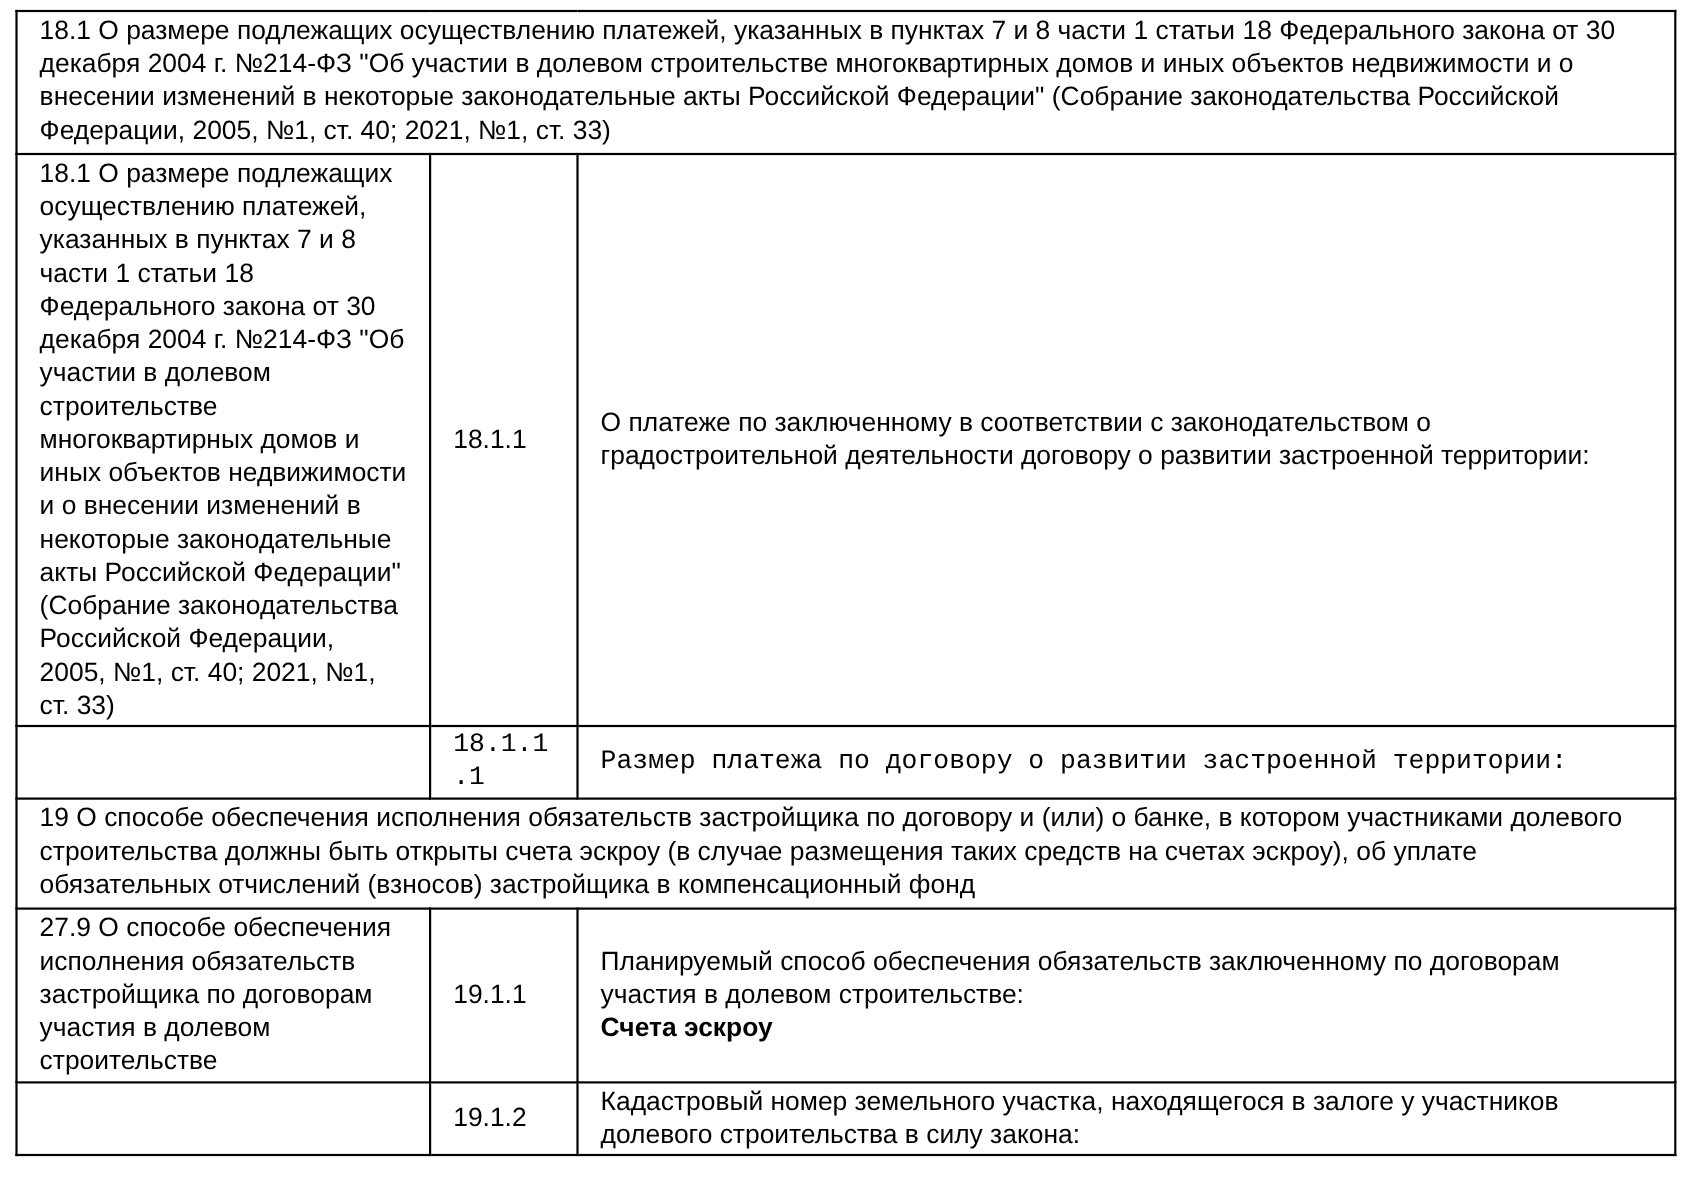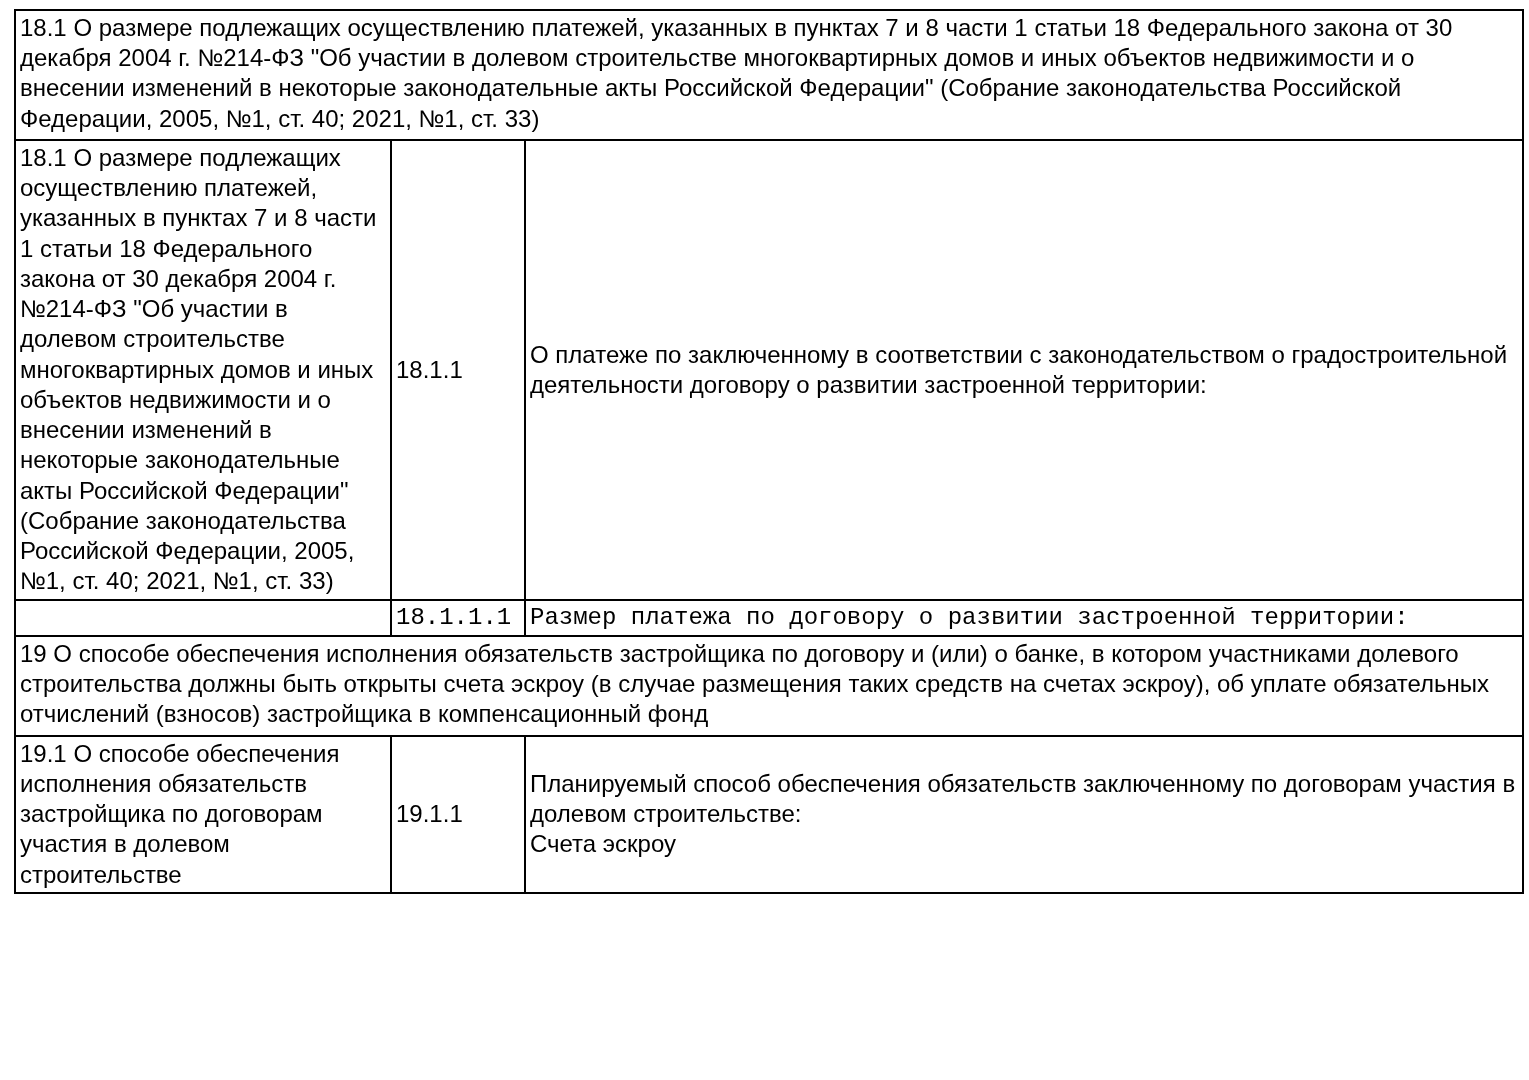--- a/index.html
+++ b/index.html
@@ -24,32 +24,32 @@
     top: 9px;
     width: 1508px;
     border-collapse: collapse;
     table-layout: fixed;
   }
   table.decl col.c1 { width: 376px; }
   table.decl col.c2 { width: 134px; }
   table.decl col.c3 { width: 998px; }
   table.decl td {
     border: 2px solid #000000;
-    padding: 2px 4px;
+    padding: 2px 20px;
     font-size: 24px;
     line-height: 1.26;
     color: #000000;
     overflow: hidden;
     word-wrap: break-word;
   }
   td.section-cell   { vertical-align: top; }
   td.topic-cell     { vertical-align: top; }
   td.num-cell       { vertical-align: middle; }
   td.content-cell   { vertical-align: middle; }
-  .bold-line { font-weight: normal; }
+  .bold-line { font-weight: bold; }
 </style>
 </head>
 <body>
 
 <div class="page">
   <table class="decl">
     <colgroup>
         <col class="c1">
         <col class="c2">
         <col class="c3">
@@ -72,24 +72,29 @@
         <td class="content-cell">Размер платежа по договору о развитии застроенной территории:</td>
       </tr>
 
 
 
       <tr style="height:100px;margin-left:28px;">
         <td colspan="3" class="section-cell">19 О способе обеспечения исполнения обязательств застройщика по договору и (или) о банке, в котором участниками долевого строительства должны быть открыты счета эскроу (в случае размещения таких средств на счетах эскроу), об уплате обязательных отчислений (взносов) застройщика в компенсационный фонд</td>
       </tr>
 
       <tr style="height:116px;">
-        <td class="topic-cell">19.1 О способе обеспечения исполнения обязательств застройщика по договорам участия в долевом строительстве</td>
+        <td class="topic-cell">27.9 О способе обеспечения исполнения обязательств застройщика по договорам участия в долевом строительстве</td>
         <td class="num-cell">19.1.1</td>
         <td class="content-cell">
           <div>Планируемый способ обеспечения обязательств заключенному по договорам участия в долевом строительстве:</div>
           <div class="bold-line">Счета эскроу</div>
         </td>
       </tr>
 
+      <tr style="height:66px;">
+        <td class="topic-cell"></td>
+        <td class="num-cell">19.1.2</td>
+        <td class="content-cell">Кадастровый номер земельного участка, находящегося в залоге у участников долевого строительства в силу закона:</td>
+      </tr>
 
     </tbody>
   </table>
 </div>
 
 </body></html>

